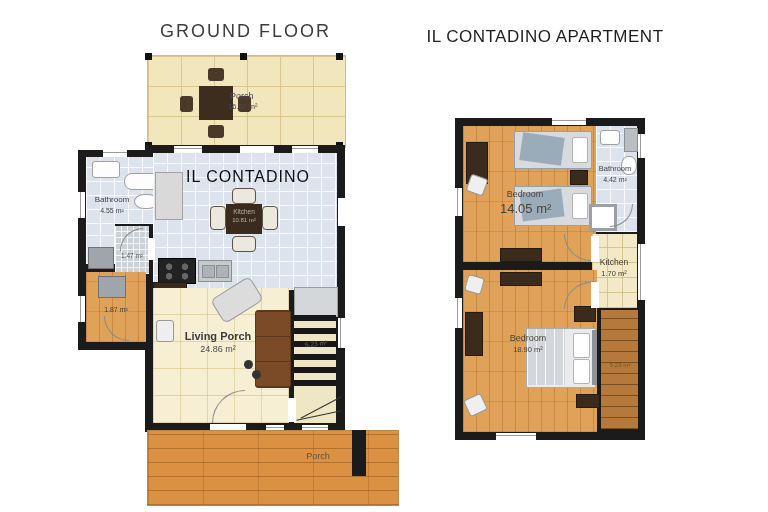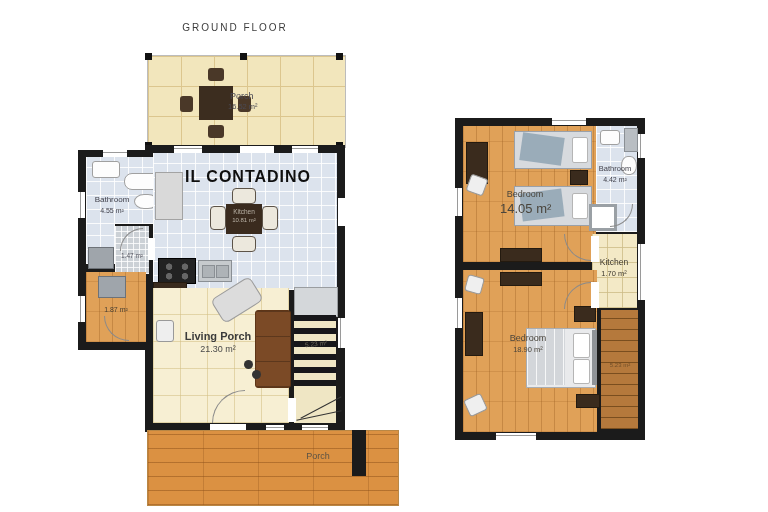--- a/index.html
+++ b/index.html
@@ -49,21 +49,21 @@
     background-image:repeating-linear-gradient(0deg,rgba(90,55,15,.65) 0 1px,transparent 1px 11px);}
   .bed{position:absolute;background:#d7dade;border:1px solid #9aa0a8;}
   .pillow{position:absolute;background:#ffffff;border:1px solid #b5b5b5;border-radius:2px;}
   .whiteFix{position:absolute;background:#fdfdfd;border:1px solid #a0a0a0;}
 </style>
 </head>
 <body>
 
 <div class="stage">
 
-  <div class="lbl" style="left:160px;top:22px;width:150px;font-size:10px;letter-spacing:2px;color:#3c3c3c;">GROUND FLOOR</div>
+  <div class="lbl" style="left:160px;top:22px;width:150px;font-size:18px;letter-spacing:2px;color:#3c3c3c;">GROUND FLOOR</div>
 
   <div class="tileC" style="left:147px;top:55px;width:197px;height:91px;">
     <div class="post" style="left:-3px;top:-3px;"></div>
     <div class="post" style="left:92px;top:-3px;"></div>
     <div class="post" style="left:188px;top:-3px;"></div>
     <div class="post" style="left:-3px;top:86px;"></div>
     <div class="post" style="left:188px;top:86px;"></div>
     <div class="abs" style="left:51px;top:30px;width:34px;height:34px;background:#3c2d1f;"></div>
     <div class="chairD" style="left:60px;top:12px;width:16px;height:13px;"></div>
     <div class="chairD" style="left:60px;top:69px;width:16px;height:13px;"></div>
@@ -88,40 +88,40 @@
   <div class="mosaic" style="left:115px;top:226px;width:34px;height:48px;"></div>
   <div class="lbl" style="left:116px;top:252px;width:32px;font-size:6.5px;color:#55555f;">1.47 m²</div>
   <div class="arc" style="left:120px;top:228px;width:22px;height:22px;border-right:none;border-bottom:none;border-radius:100% 0 0 0;"></div>
 
   <div class="wood" style="left:86px;top:272px;width:60px;height:70px;"></div>
   <div class="abs" style="left:98px;top:276px;width:26px;height:20px;background:#9fa5ab;border:1px solid #6d7278;"></div>
   <div class="lbl" style="left:98px;top:306px;width:36px;font-size:7px;color:#463f33;">1.87 m²</div>
   <div class="arc" style="left:104px;top:316px;width:24px;height:24px;border-right:none;border-top:none;border-radius:0 0 0 100%;"></div>
 
   <div class="tileB" style="left:153px;top:153px;width:184px;height:137px;"></div>
-  <div class="lbl" style="left:178px;top:168px;width:140px;font-size:16px;font-weight:bold;letter-spacing:1px;color:#0f0f0f;">IL CONTADINO</div>
+  <div class="lbl" style="left:178px;top:168px;width:140px;font-size:16px;font-weight:normal;letter-spacing:1px;color:#0f0f0f;">IL CONTADINO</div>
   <div class="abs" style="left:155px;top:172px;width:26px;height:46px;background:#d9d9d9;border:1px solid #a3a3a3;"></div>
   <div class="chairL" style="left:232px;top:188px;width:22px;height:14px;"></div>
   <div class="chairL" style="left:232px;top:236px;width:22px;height:14px;"></div>
   <div class="chairL" style="left:210px;top:206px;width:14px;height:22px;"></div>
   <div class="chairL" style="left:262px;top:206px;width:14px;height:22px;"></div>
   <div class="abs" style="left:226px;top:204px;width:36px;height:30px;background:#3a2b1e;color:#b9b2a6;font-size:6.5px;text-align:center;line-height:1.3;padding-top:4px;box-sizing:border-box;">
     <span>Kitchen</span><br>
     <span style="font-size:6px;">10.81 m²</span>
   </div>
   <div class="stove" style="left:158px;top:258px;width:36px;height:24px;"></div>
   <div class="abs" style="left:198px;top:260px;width:32px;height:20px;background:#c6cacd;border:1px solid #8a8f94;">
     <div class="abs" style="left:3px;top:4px;width:11px;height:11px;background:#aeb3b7;border:1px solid #8a8f94;"></div>
     <div class="abs" style="left:17px;top:4px;width:11px;height:11px;background:#aeb3b7;border:1px solid #8a8f94;"></div>
   </div>
   <div class="darkFurn" style="left:153px;top:282px;width:32px;height:26px;"></div>
 
   <div class="creamF" style="left:153px;top:288px;width:136px;height:135px;"></div>
   <div class="lbl" style="left:168px;top:330px;width:100px;font-size:11px;font-weight:bold;color:#3b3b3b;">Living Porch</div>
-  <div class="lbl" style="left:185px;top:345px;width:66px;font-size:9px;color:#4a4a4a;">21.30 m²</div>
+  <div class="lbl" style="left:185px;top:345px;width:66px;font-size:9px;color:#4a4a4a;">24.86 m²</div>
   <div class="abs" style="left:255px;top:310px;width:34px;height:76px;background:#7b4a26;border:1px solid #5d3517;border-radius:3px;
               background-image:repeating-linear-gradient(0deg,rgba(0,0,0,.25) 0 1px,transparent 1px 25px);"></div>
   <div class="abs" style="left:214px;top:286px;width:44px;height:26px;background:#dcdcdc;border:1px solid #9c9c9c;border-radius:6px;transform:rotate(-32deg);"></div>
   <div class="abs" style="left:156px;top:320px;width:16px;height:20px;background:#eee;border:1px solid #999;border-radius:3px;"></div>
   <div class="abs" style="left:244px;top:360px;width:9px;height:9px;background:#333;border-radius:50%;"></div>
   <div class="abs" style="left:252px;top:370px;width:9px;height:9px;background:#333;border-radius:50%;"></div>
 
   <div class="abs" style="left:294px;top:287px;width:42px;height:28px;background:#d4d7da;border:1px solid #9a9da0;"></div>
   <div class="stairsGF" style="left:294px;top:315px;width:42px;height:78px;"></div>
   <div class="abs" style="left:294px;top:393px;width:42px;height:30px;background:#efe6c4;">
@@ -142,20 +142,21 @@
   <div class="openW" style="left:288px;top:398px;width:8px;height:24px;"></div>
   <div class="openW" style="left:210px;top:424px;width:36px;height:8px;"></div>
   <div class="winH" style="left:266px;top:425px;width:18px;height:6px;"></div>
   <div class="winH" style="left:302px;top:425px;width:26px;height:6px;"></div>
   <div class="arc" style="left:212px;top:390px;width:32px;height:32px;border-right:none;border-bottom:none;border-radius:100% 0 0 0;"></div>
 
   <div class="deck" style="left:147px;top:430px;width:250px;height:74px;"></div>
   <div class="lbl" style="left:296px;top:452px;width:44px;font-size:9px;color:#5b5345;">Porch</div>
   <div class="wall" style="left:352px;top:430px;width:14px;height:46px;"></div>
 
+  <div class="lbl" style="left:410px;top:28px;width:270px;font-size:17px;letter-spacing:0.5px;color:#1e1e1e;">IL CONTADINO APARTMENT</div>
 
   <div class="wall" style="left:455px;top:118px;width:190px;height:322px;"></div>
 
   <div class="wood" style="left:463px;top:126px;width:133px;height:136px;"></div>
   <div class="bed" style="left:514px;top:131px;width:76px;height:36px;">
     <div class="pillow" style="right:3px;top:5px;width:14px;height:24px;"></div>
     <div class="abs" style="left:6px;top:3px;width:42px;height:28px;background:#8fa3b3;opacity:.85;transform:rotate(8deg);"></div>
   </div>
   <div class="bed" style="left:514px;top:186px;width:76px;height:38px;">
     <div class="pillow" style="right:3px;top:6px;width:14px;height:24px;"></div>

